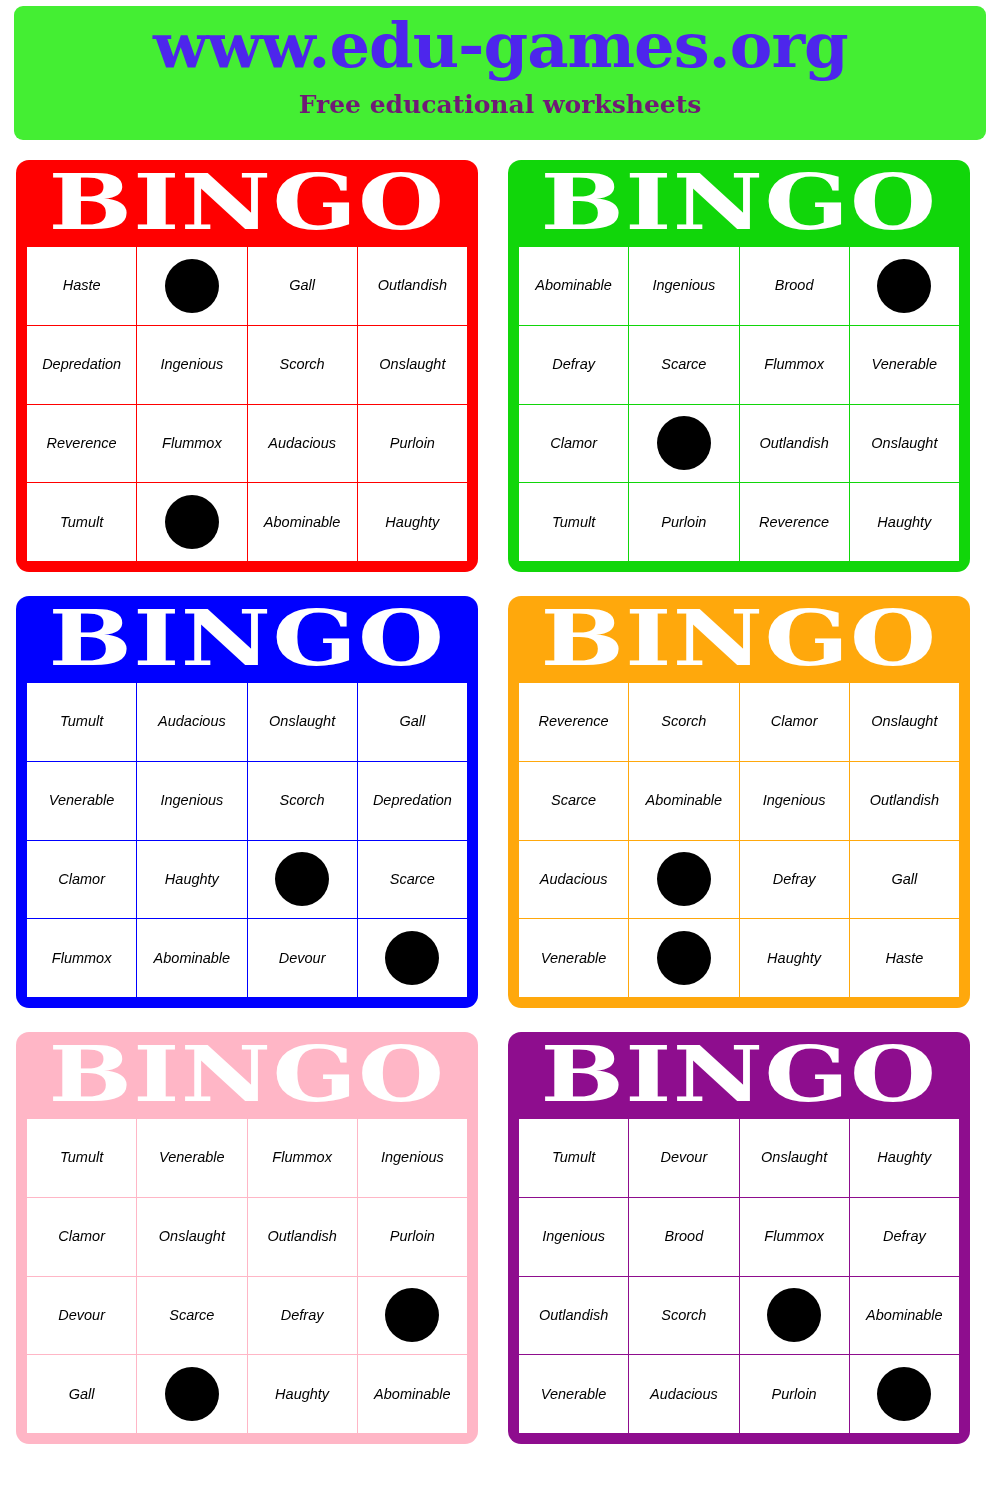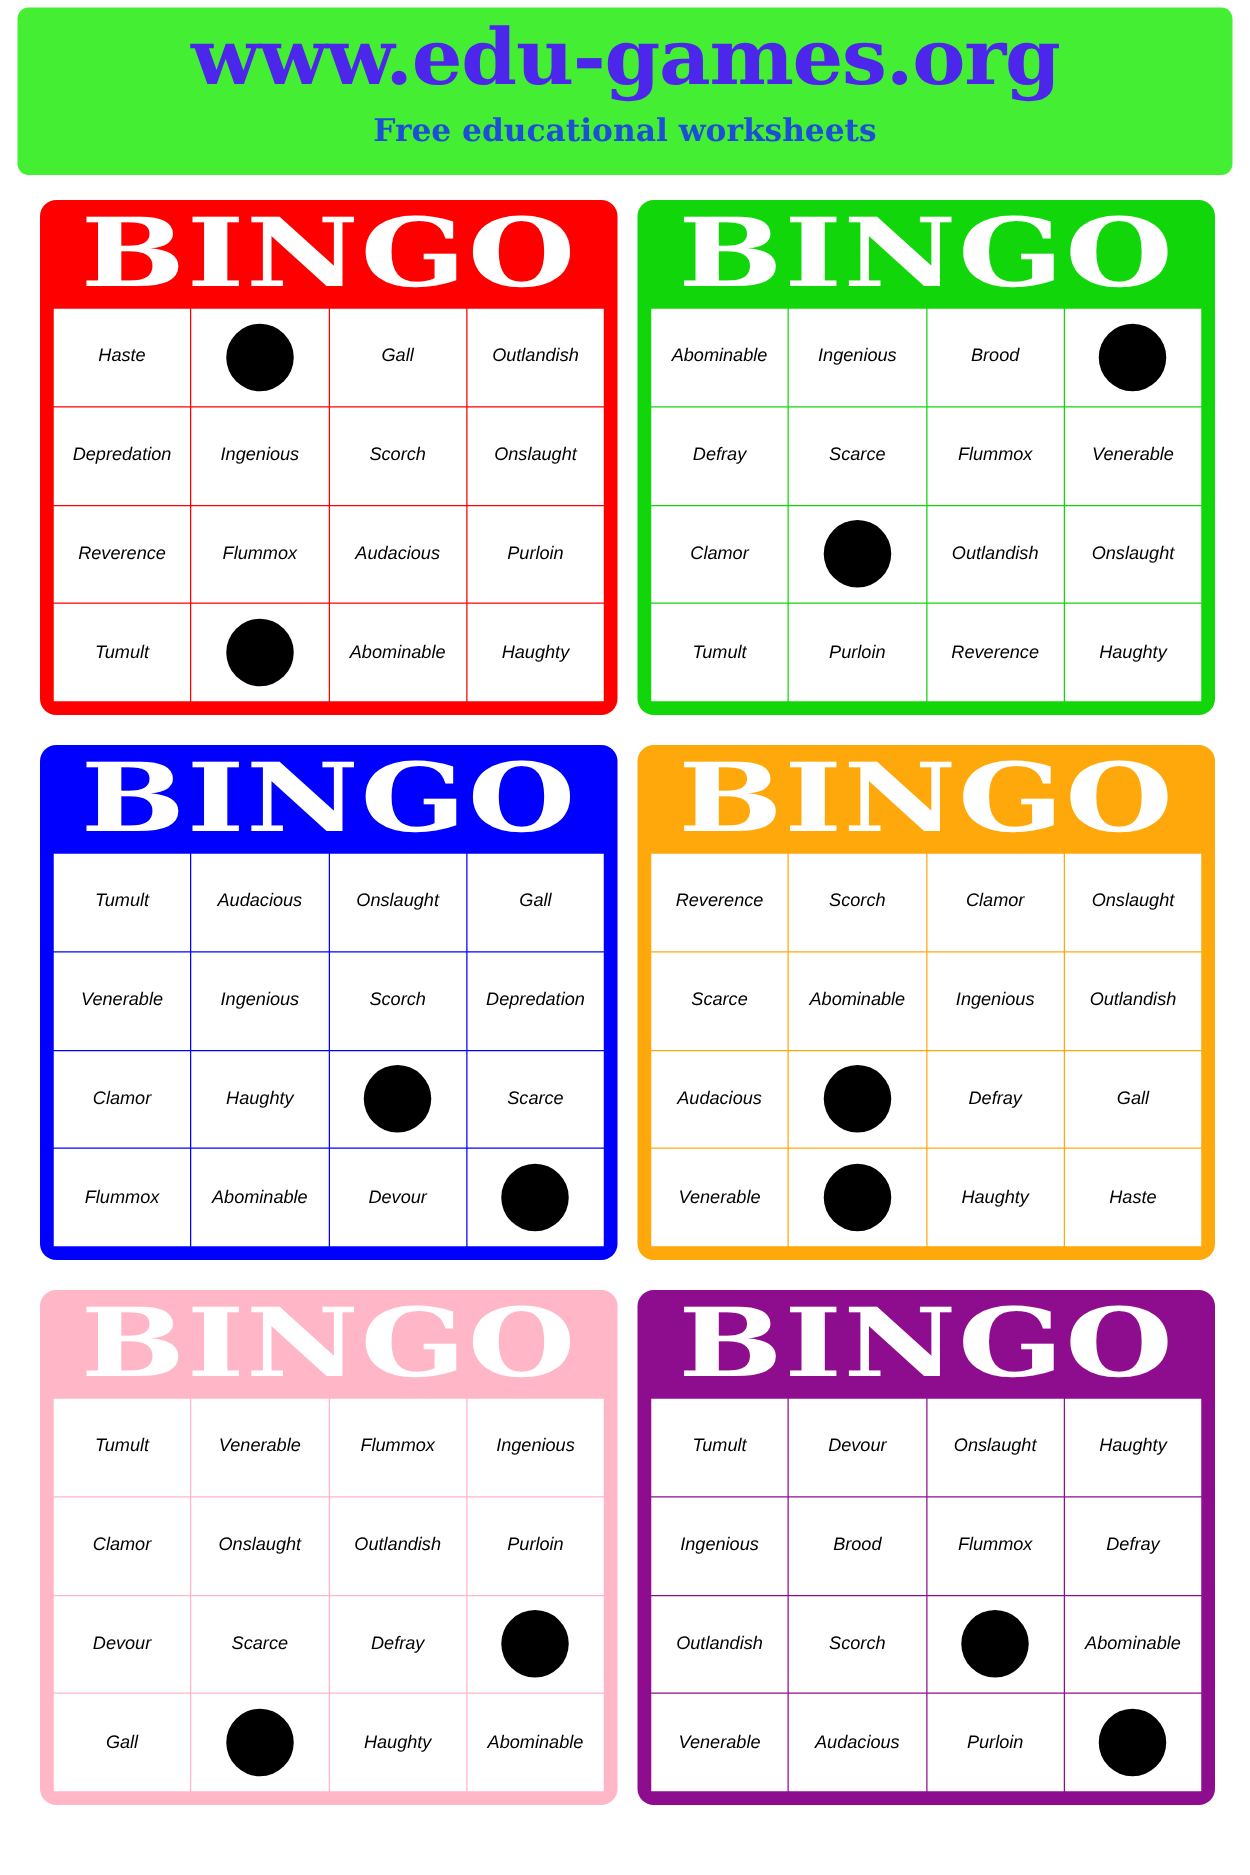--- a/index.html
+++ b/index.html
@@ -44,37 +44,37 @@
     letter-spacing: -1px;
     transform: scaleX(1.03);
     white-space: nowrap;
   }
 
   .banner-subtitle {
     font-family: "DejaVu Serif", serif;
     font-weight: bold;
     font-size: 25px;
     line-height: 30px;
-    color: #1d4ed8;
+    color: #701a75;
     margin-top: 6px;
     white-space: nowrap;
   }
 
   
   .cards {
     position: absolute;
     left: 0;
     top: 160px;
     width: 1000px;
     display: grid;
     grid-template-columns: 1fr 1fr;
     grid-template-rows: 1fr 1fr 1fr;
     column-gap: 16px;
     row-gap: 24px;
-    padding: 0 32px;
+    padding: 0 16px;
   }
 
   .card {
     width: 462px;
     height: 412px;
     border-radius: 13px;
     padding: 0;
     display: flex;
     flex-direction: column;
     overflow: hidden;

